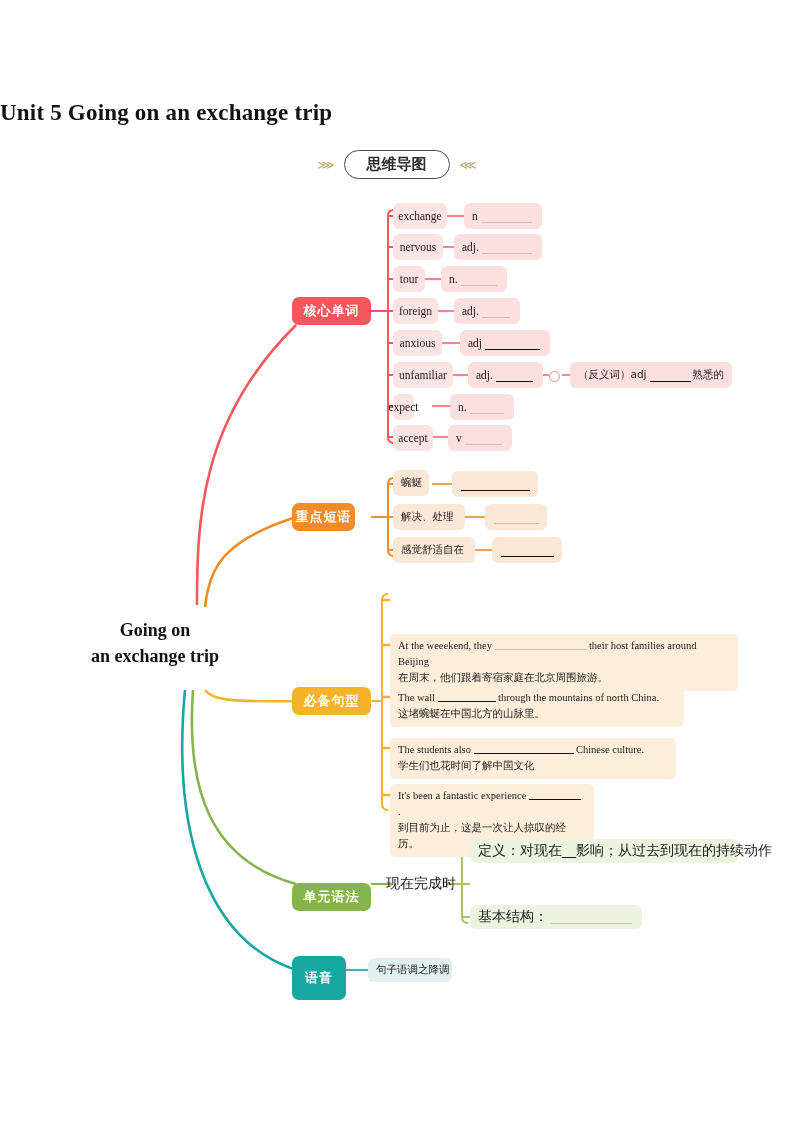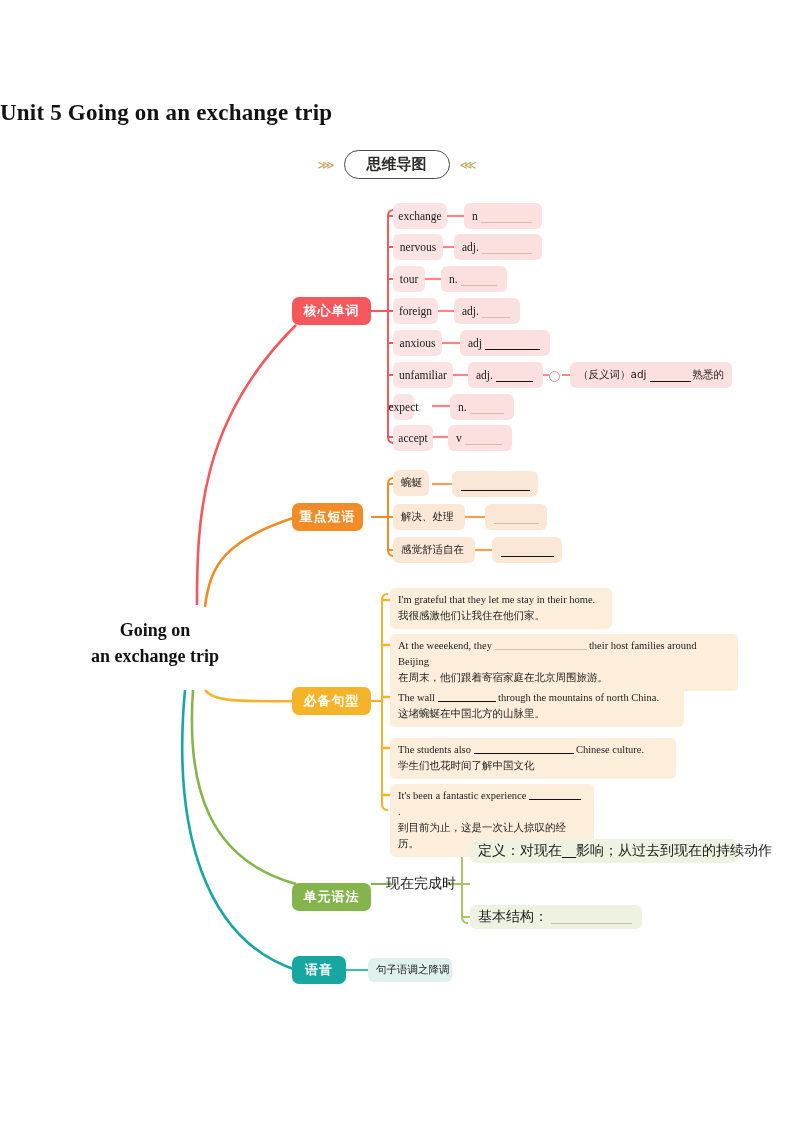--- a/index.html
+++ b/index.html
@@ -228,21 +228,21 @@
     </div>
 
   <div class="box pinksoft word" style="left:393px;top:425px;width:40px;height:26px;">
       <span>accept</span>
     </div>
   <div class="box pink pos" style="left:448px;top:425px;width:64px;height:26px;">
       <span>v</span>
       <span class="blank faint" style="width:42px"></span>
     </div>
 
-  <div class="pill orange" style="left:292px;top:503px;width:71px;height:28px;">重点短语</div>
+  <div class="pill orange" style="left:292px;top:503px;width:63px;height:28px;">重点短语</div>
 
   <div class="box peach cnbox" style="left:393px;top:470px;width:36px;height:26px;padding:0 8px;">
       <span>蜿蜒</span>
     </div>
   <div class="box peach" style="left:452px;top:471px;width:86px;height:26px;padding:0 6px;">
       <span class="blank dark" style="width:74px"></span>
     </div>
 
   <div class="box peach cnbox" style="left:393px;top:504px;width:72px;height:26px;padding:0 8px;">
       <span>解决、处理</span>
@@ -253,24 +253,20 @@
 
   <div class="box peach cnbox" style="left:393px;top:537px;width:82px;height:26px;padding:0 8px;">
       <span>感觉舒适自在</span>
     </div>
   <div class="box peach" style="left:492px;top:537px;width:70px;height:26px;padding:0 6px;">
       <span class="blank dark" style="width:58px"></span>
     </div>
 
   <div class="pill amber" style="left:292px;top:687px;width:79px;height:28px;">必备句型</div>
 
-  <div class="sent" style="left:390px;top:588px;width:222px;">
-    <div class="en">I'm grateful that they let me stay in their home.</div>
-    <div class="cn">我很感激他们让我住在他们家。</div>
-  </div>
 
   <div class="sent" style="left:390px;top:634px;width:348px;">
     <div class="en"><span>At the weeekend, they</span><span class="blank faint" style="width:92px"></span><span>their host families around Beijing</span></div>
     <div class="cn">在周末，他们跟着寄宿家庭在北京周围旅游。</div>
   </div>
 
   <div class="sent" style="left:390px;top:686px;width:294px;">
     <div class="en"><span>The wall</span><span class="blank dark" style="width:58px"></span><span>through the mountains of north China.</span></div>
     <div class="cn">这堵蜿蜒在中国北方的山脉里。</div>
   </div>
@@ -291,18 +287,18 @@
     </div>
 
   <div class="box greenlt gtext" style="left:470px;top:839px;width:268px;height:24px;padding:0 8px;">
       <span>定义：对现在__影响；从过去到现在的持续动作</span>
     </div>
   <div class="box greenlt gtext" style="left:470px;top:905px;width:172px;height:24px;padding:0 8px;">
       <span>基本结构：</span>
       <span class="blank faint" style="width:96px"></span>
     </div>
 
-  <div class="pill teal" style="left:292px;top:956px;width:54px;height:28px;">语音</div>
+  <div class="pill teal" style="left:292px;top:956px;width:54px;height:44px;">语音</div>
   <div class="box teallt cnbox" style="left:368px;top:958px;width:84px;height:24px;padding:0 8px;text-align:center;">
       <span>句子语调之降调</span>
     </div>
 
 </div>
 
 </body></html>

